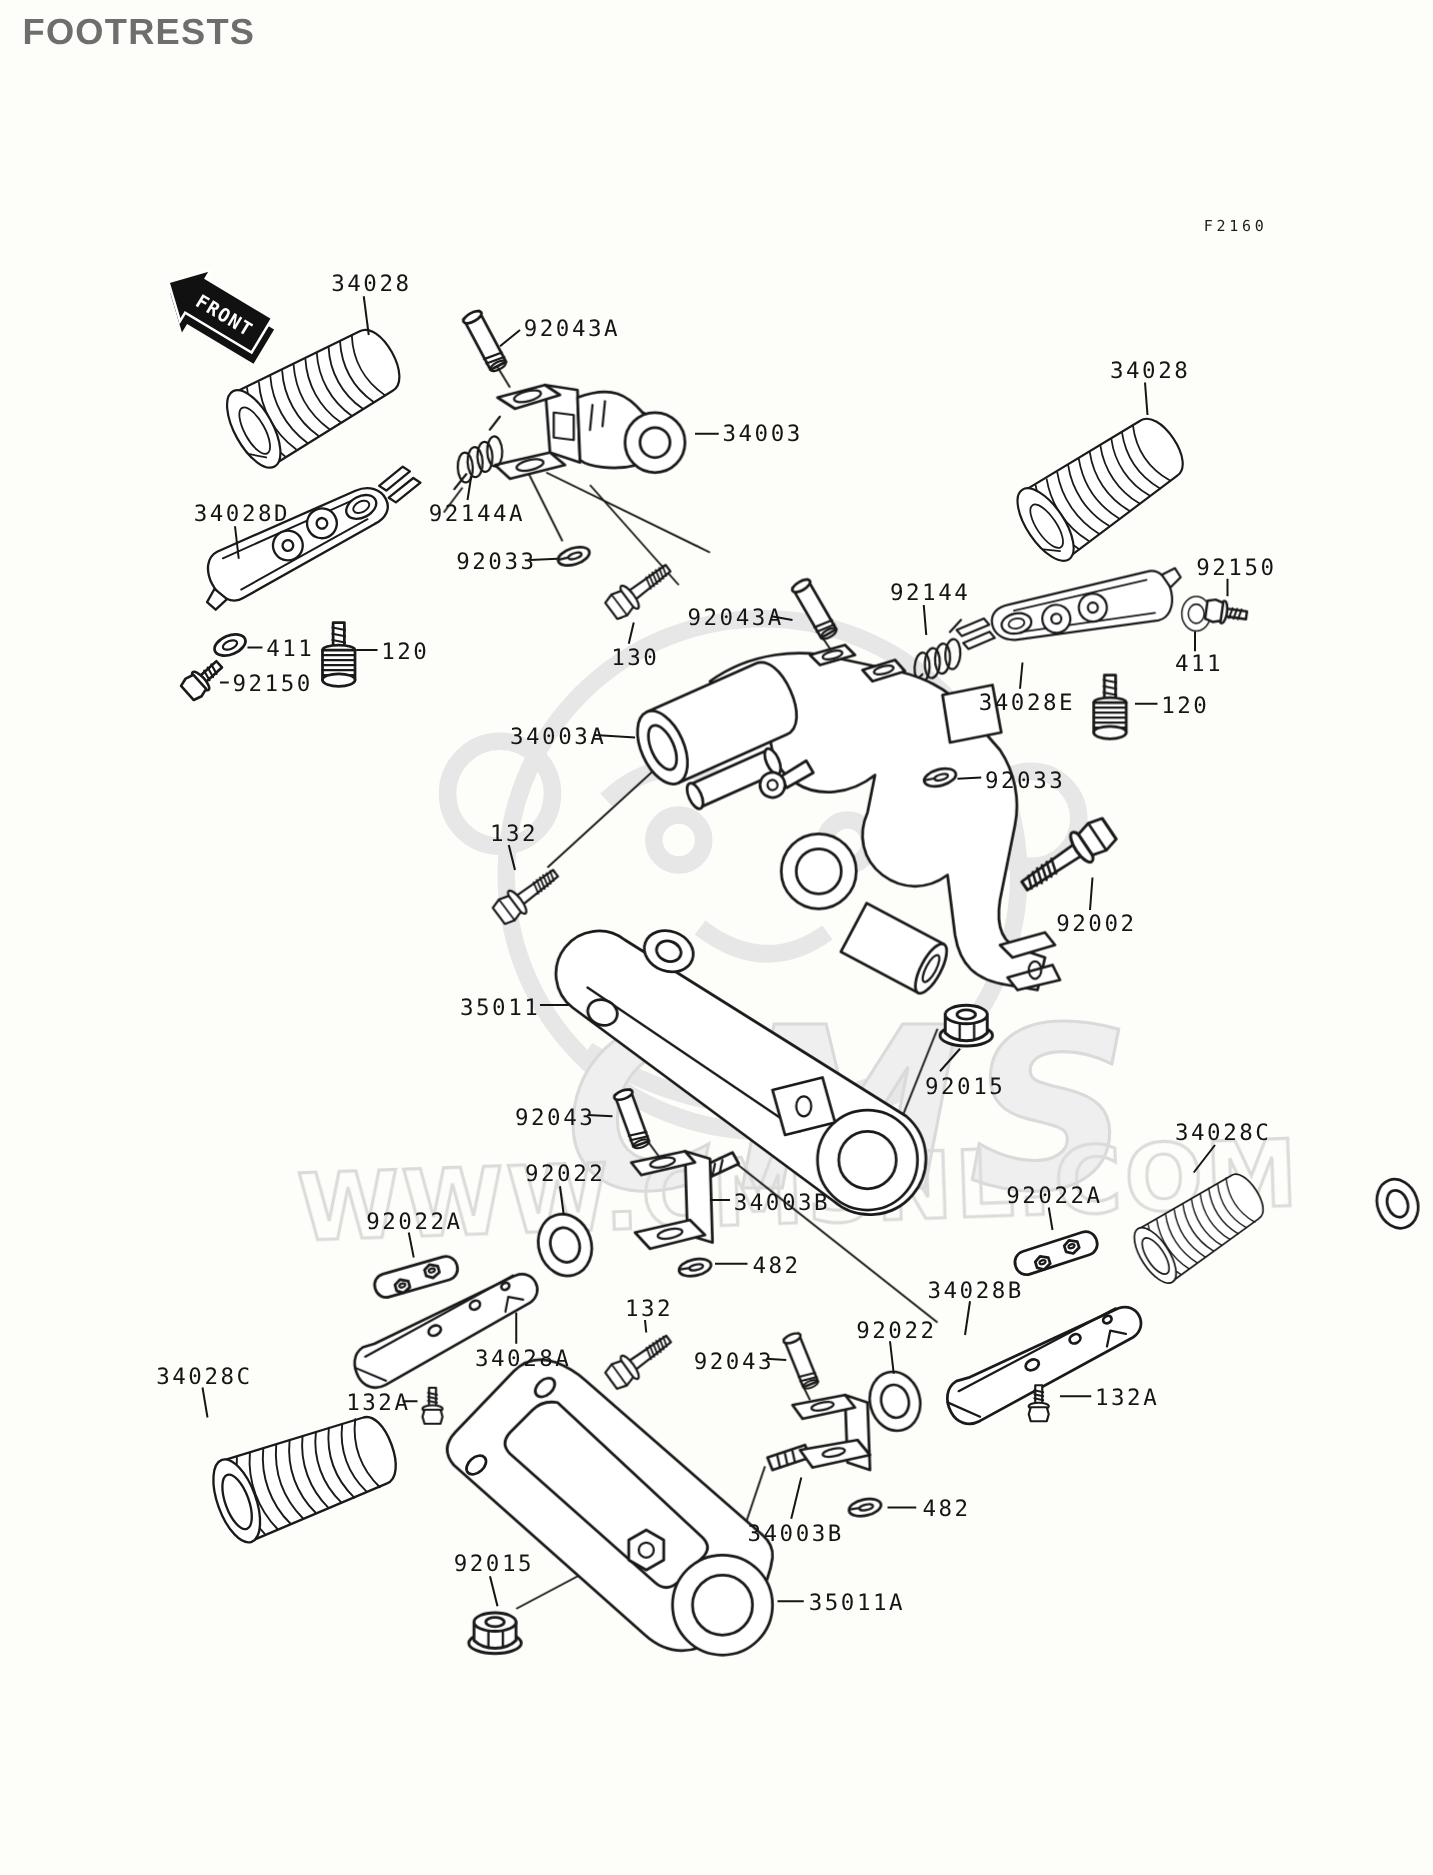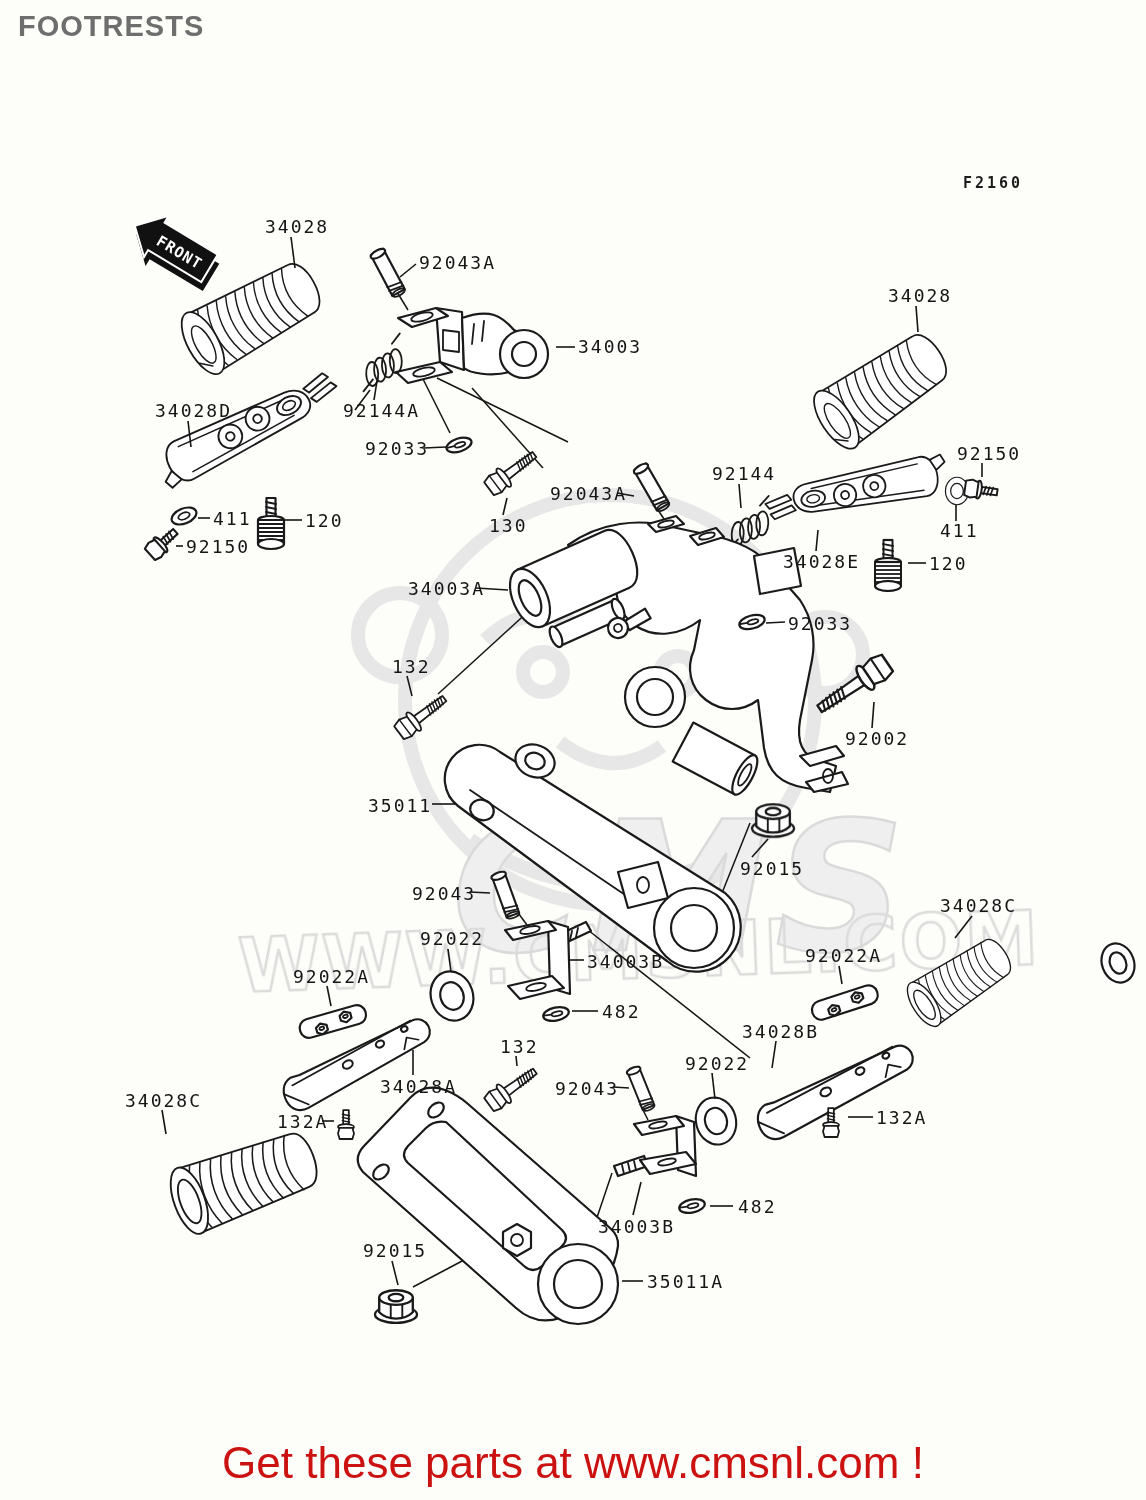--- a/index.html
+++ b/index.html
@@ -1,19 +1,19 @@
 <!DOCTYPE html>
 <html><head>
 <meta charset="utf-8">
 <style>
   html,body{margin:0;padding:0;}
   body{width:1146px;height:1500px;position:relative;background:#fdfdf9;font-family:"Liberation Sans",sans-serif;overflow:hidden;}
   #stage{position:absolute;left:0;top:0;width:1146px;height:1500px;}
   #page-title{position:absolute;left:18px;top:10px;font-size:29px;letter-spacing:1px;color:#6e6e6e;font-family:"Liberation Sans",sans-serif;font-weight:bold;}
-  #fig-code{position:absolute;left:963px;top:174px;font-size:15px;letter-spacing:3px;color:#1d1d1d;font-family:"DejaVu Sans Mono",monospace;font-weight:bold;}
+  #fig-code{position:absolute;left:963px;top:174px;font-size:12px;letter-spacing:3px;color:#1d1d1d;font-family:"DejaVu Sans Mono",monospace;}
   #footer-banner{position:absolute;left:0;top:1438px;width:1146px;text-align:center;font-size:44px;color:#cc1111;font-family:"Liberation Sans",sans-serif;}
   svg{position:absolute;left:0;top:0;}
   .plabel{font-family:"DejaVu Sans Mono",monospace;font-size:18px;letter-spacing:2px;fill:#151515;}
   .leader{stroke:#151515;stroke-width:1.6;fill:none;}
   .assoc{stroke:#151515;stroke-width:1.5;fill:none;}
   .part{fill:#ffffff;stroke:#1a1a1a;stroke-width:2.2;stroke-linejoin:round;stroke-linecap:round;}
   .ln{fill:none;stroke:#1a1a1a;stroke-width:1.8;stroke-linejoin:round;stroke-linecap:round;}
   .wm{opacity:0.95;}
 </style>
 </head>
@@ -432,15 +432,14 @@
         <text x="598" y="1233" class="plabel">34003B</text>
         <line x1="392" y1="1261" x2="398" y2="1285" class="leader"></line>
         <text x="363" y="1257" class="plabel">92015</text>
         <line x1="643" y1="1281" x2="622" y2="1281" class="leader"></line>
         <text x="647" y="1288" class="plabel">35011A</text>
       </g>
 </svg>
 
 <div id="page-title">FOOTRESTS</div>
 <div id="fig-code">F2160</div>
-<div id="footer-banner">Get these parts at www.cmsnl.com !</div>
 
 </div>
 
 </body></html>

